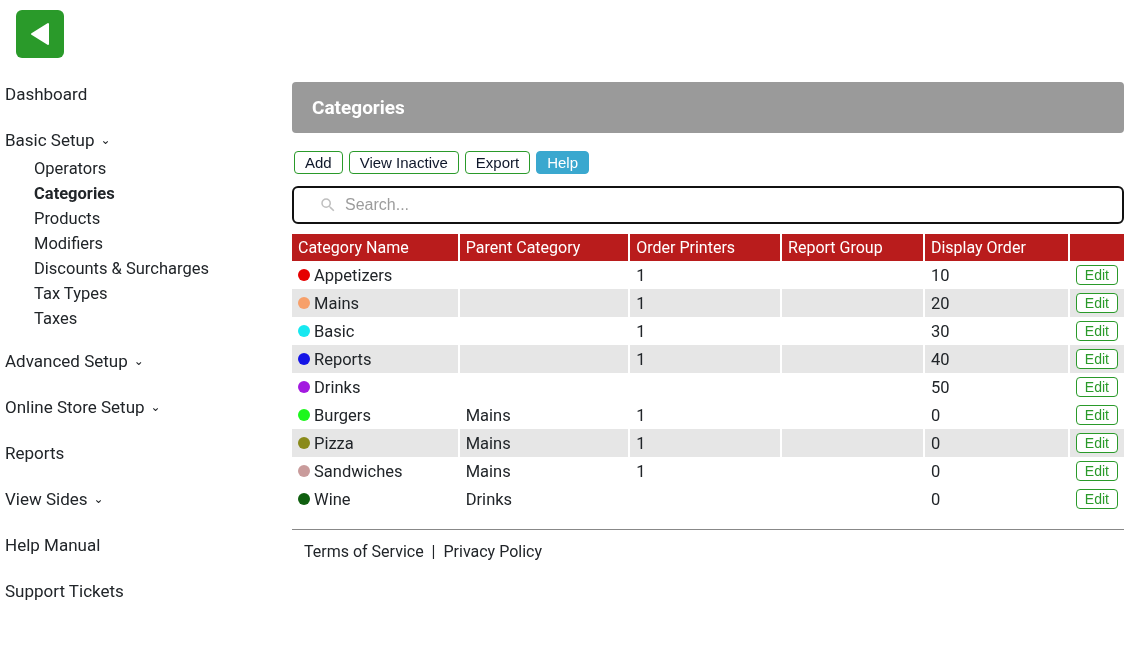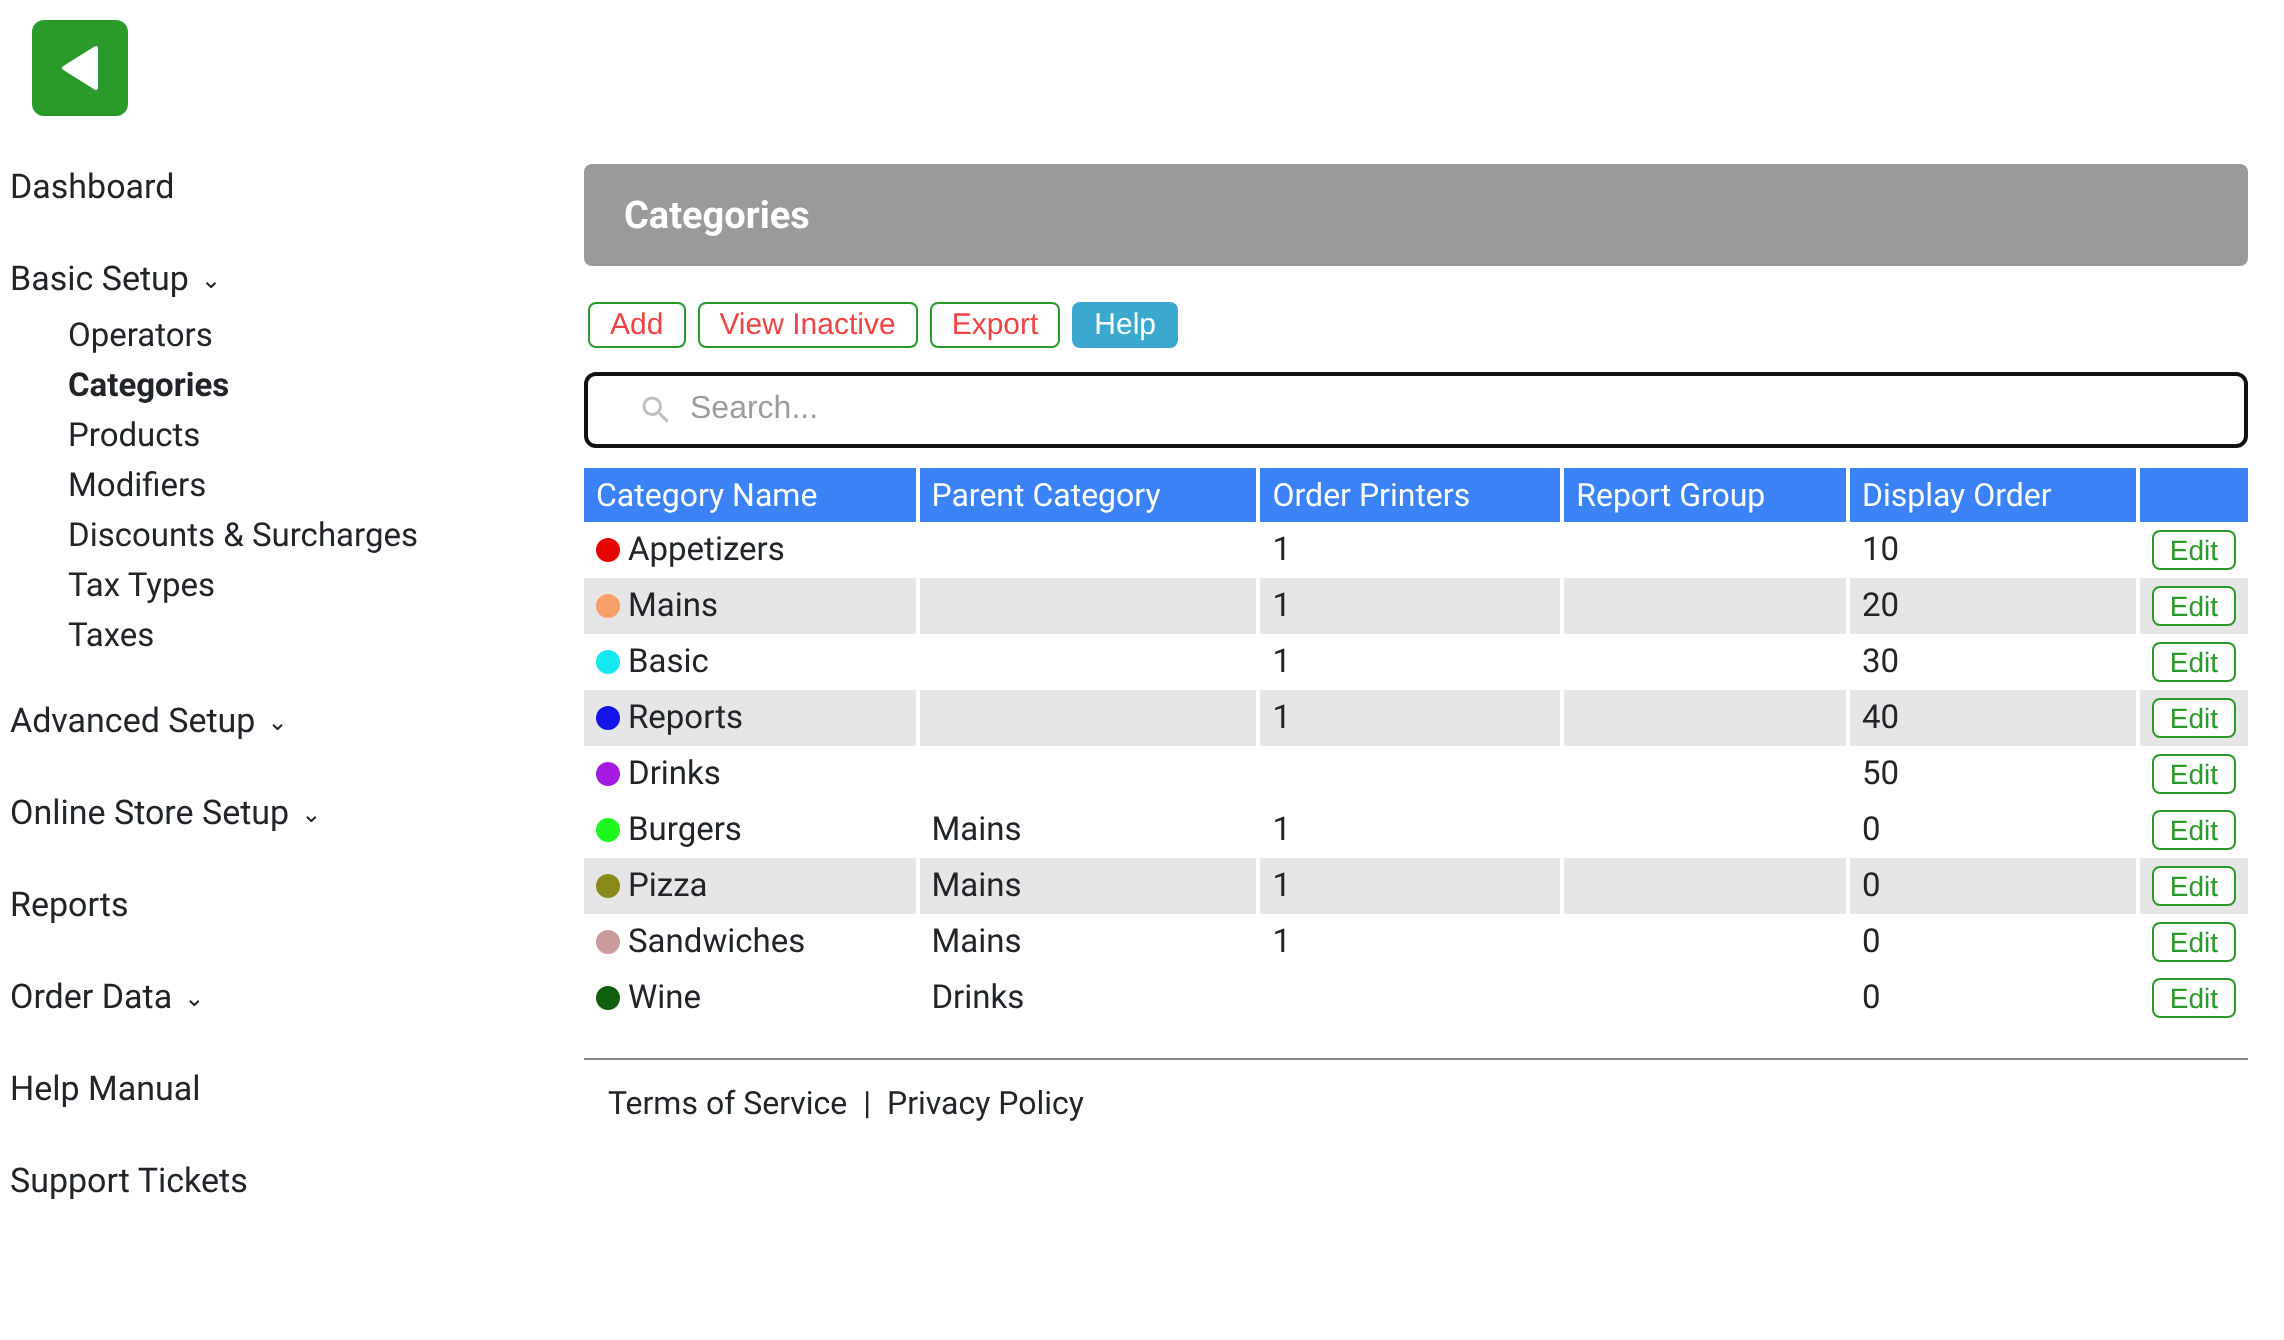--- a/index.html
+++ b/index.html
@@ -73,21 +73,21 @@
       padding-left: 2px;
     }
     .btn {
       border: 1.5px solid;
       border-radius: 4px;
       padding: 2px 10px;
       font-size: 15px;
       cursor: pointer;
       background: #fff;
     }
-    .btn-green { border-color: #2a9a2a; color: #ef4444; }
+    .btn-green { border-color: #2a9a2a; color: #0f172a; }
     .btn-help {
       background: #3aa8cf;
       border-color: #3aa8cf;
       color: #fff;
     }
     .search-wrap {
       border: 2px solid #111;
       border-radius: 6px;
       display: flex;
       align-items: center;
@@ -99,21 +99,21 @@
       border: none;
       outline: none;
       font-size: 16px;
       flex: 1;
       color: #333;
     }
     .search-wrap input::placeholder { color: #9c9c9c; }
     
     table { width: 100%; border-collapse: collapse; }
     thead th {
-      background: #3b82f6;
+      background: #b91c1c;
       color: #fff;
       text-align: left;
       font-weight: 400;
       font-size: 16px;
       padding: 4px 6px;
       border-right: 2px solid #fff;
     }
     thead th:last-child { border-right: none; }
     tbody tr.alt td { background: #e6e6e6; }
     tbody td {
@@ -196,21 +196,21 @@
           <span class="chevron">⌄</span>
         </div>
       </div>
       <div class="nav-section">
         <div class="nav-item nav-top">
           <span>Reports</span>
         </div>
       </div>
       <div class="nav-section">
         <div class="nav-item nav-top">
-          <span>Order Data</span>
+          <span>View Sides</span>
           <span class="chevron">⌄</span>
         </div>
       </div>
       <div class="nav-section">
         <div class="nav-item nav-top">
           <span>Help Manual</span>
         </div>
       </div>
       <div class="nav-section">
         <div class="nav-item nav-top">

